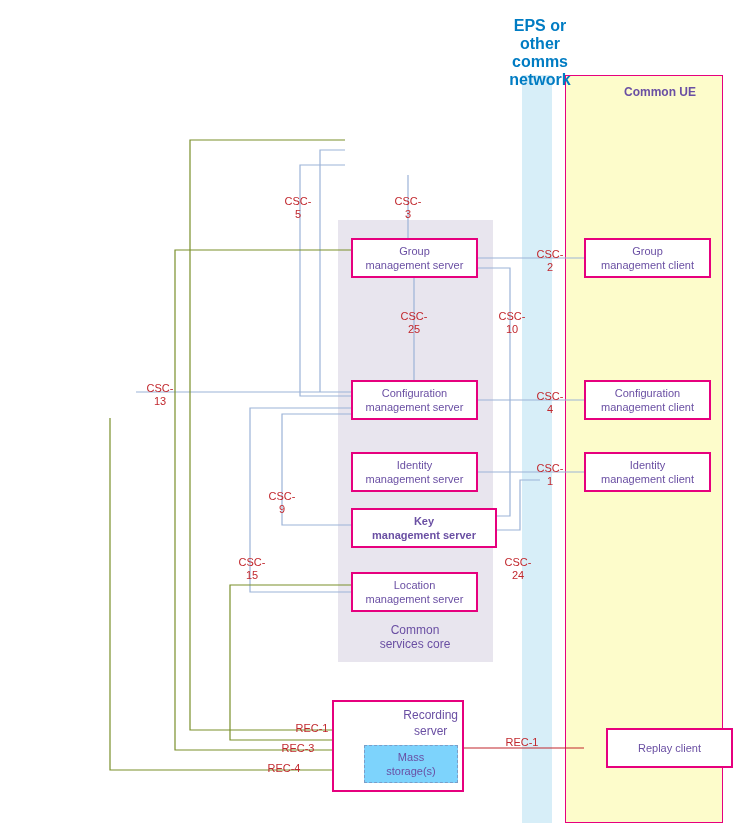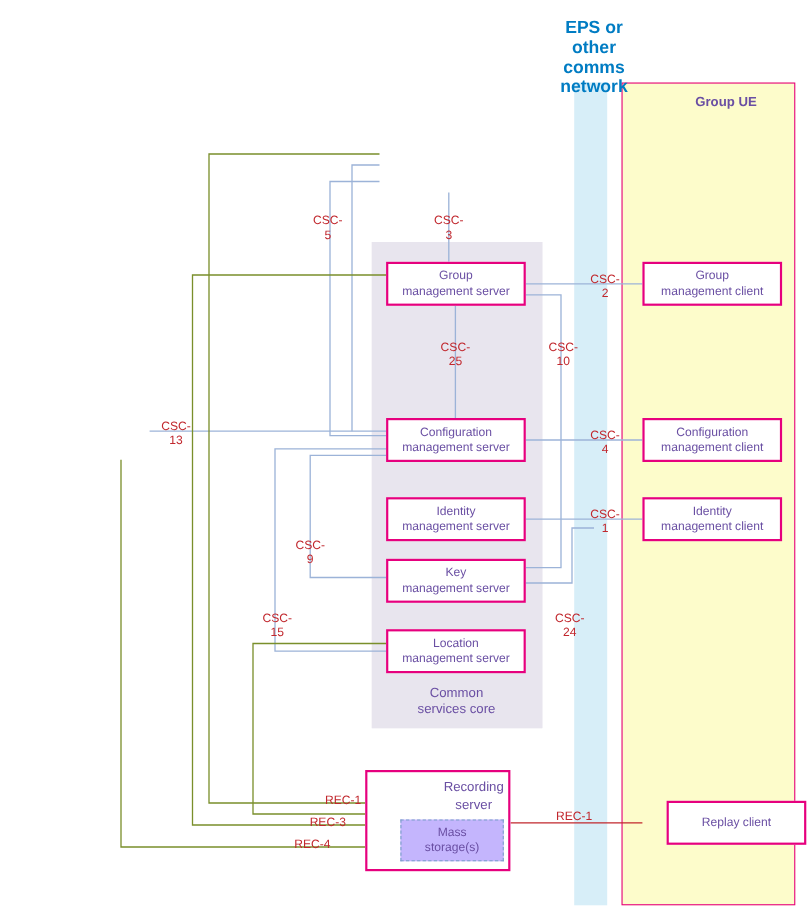--- a/index.html
+++ b/index.html
@@ -64,21 +64,21 @@
   }
   .label {
     color: #c1272d;
     font-size: 11px;
     text-align: center;
     line-height: 1.2;
     background: transparent;
   }
   .dashed-box {
     border: 1.5px dashed #7a9ec9;
-    background: #c4b5fd;
+    background: #7dd3fc;
     display: flex;
     align-items: center;
     justify-content: center;
     text-align: center;
     color: #6a4fa3;
     box-sizing: border-box;
   }
   svg { position: absolute; left: 0; top: 0; }
   .line-blue { stroke:#9cb3d8; stroke-width:1.2; fill:none; }
   .line-olive { stroke:#7a8f2b; stroke-width:1.2; fill:none; }
@@ -89,21 +89,21 @@
 
 <div class="stage">
 
   <div class="abs zone-blue" style="left:522px; top:75px; width:30px; height:748px;"></div>
   <div class="abs zone-yellow" style="left:565px; top:75px; width:158px; height:748px;"></div>
   <div class="abs zone-grey" style="left:338px; top:220px; width:153px; height:440px;"></div>
 
   <div class="abs title-blue" style="left:490px; top:17px; width:100px; white-space:pre-line;">EPS or
 other comms
 network</div>
-  <div class="abs title-yellow" style="left:610px; top:85px; width:100px;">Group UE</div>
+  <div class="abs title-yellow" style="left:610px; top:85px; width:100px;">Common UE</div>
   <div class="abs title-grey" style="left:370px; top:623px; width:90px; white-space:pre-line;">Common
 services core</div>
 
   <svg width="734" height="834">
 
     <polyline class="line-blue" points="345,165 300,165 300,396 351,396"></polyline>
 
     <polyline class="line-blue" points="408,175 408,238"></polyline>
 
     <polyline class="line-blue" points="478,258 584,258"></polyline>
@@ -137,21 +137,21 @@
     <polyline class="line-red" points="464,748 584,748"></polyline>
   </svg>
 
 
   <div class="abs box" style="left:351px; top:238px; width:127px; height:40px; white-space:pre-line;">Group
 management server</div>
   <div class="abs box" style="left:351px; top:380px; width:127px; height:40px; white-space:pre-line;">Configuration
 management server</div>
   <div class="abs box" style="left:351px; top:452px; width:127px; height:40px; white-space:pre-line;">Identity
 management server</div>
-  <div class="abs box" style="left:351px; top:508px; width:127px; height:40px; white-space:pre-line;">Key
+  <div class="abs box" style="left:351px; top:508px; width:146px; height:40px; white-space:pre-line;font-weight:bold;">Key
 management server</div>
   <div class="abs box" style="left:351px; top:572px; width:127px; height:40px; white-space:pre-line;">Location
 management server</div>
 
   <div class="abs box" style="left:584px; top:238px; width:127px; height:40px; white-space:pre-line;">Group
 management client</div>
   <div class="abs box" style="left:584px; top:380px; width:127px; height:40px; white-space:pre-line;">Configuration
 management client</div>
   <div class="abs box" style="left:584px; top:452px; width:127px; height:40px; white-space:pre-line;">Identity
 management client</div>

